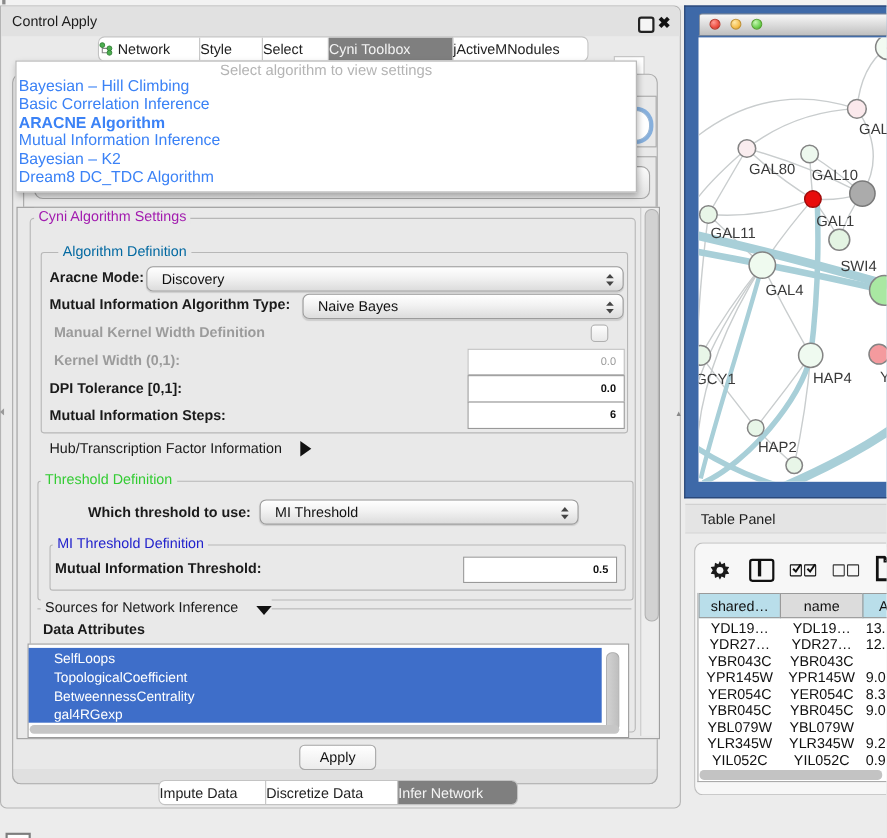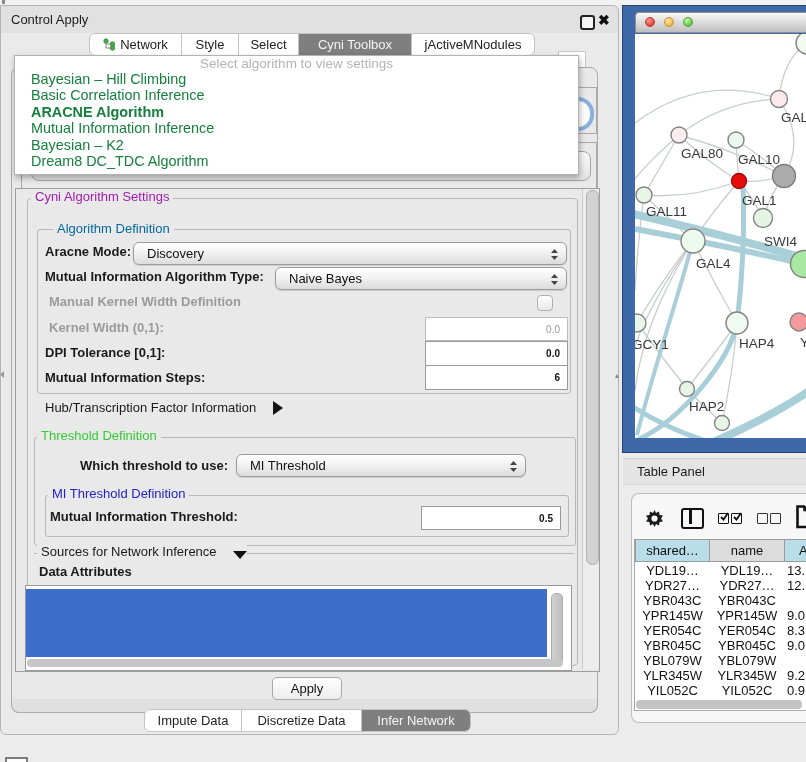--- a/index.html
+++ b/index.html
@@ -9,21 +9,21 @@
 .etch{border:1px solid #b7b7b7;border-radius:3px}
 .glab{position:absolute;background:#e9e9e9;padding:0 4px;font-size:13px;white-space:nowrap}
 .combo{position:absolute;box-sizing:border-box;border:1px solid #9b9b9b;border-radius:6px;
  background:linear-gradient(#ffffff,#f2f2f2 45%,#dcdcdc);box-shadow:0 1px 1px rgba(0,0,0,.12);
  font-size:13px;color:#111;display:flex;align-items:center;padding-left:13px}
 .carr{position:absolute;right:7px;top:50%;margin-top:-6px}
 .field{position:absolute;box-sizing:border-box;border:1px solid #999;background:#fff;font-size:10px;color:#111;
  display:flex;align-items:center;justify-content:flex-end;padding-right:7px}
 .seg{position:absolute;display:flex;background:#fff;border:1px solid #c3c3c3;border-radius:6px;
  font-size:13px;color:#222;overflow:hidden}
-.seg>div{display:flex;align-items:center;justify-content:center;border-right:1px solid #c3c3c3;white-space:nowrap}
+.seg>div{display:flex;align-items:center;justify-content:flex-start;border-right:1px solid #c3c3c3;white-space:nowrap}
 .seg>div:last-child{border-right:none}
 .seg>div.sel{background:#7f7f7f;color:#f4f4f4}
 .lbl{position:absolute;font-size:13px;color:#1a1a1a;white-space:nowrap}
 .dis{color:#9b9b9b}
 </style></head>
 <body>
 
 <div class="ab" style="left:0;top:0;width:806px;height:5px;background:#f2f2f2"></div>
 <div class="ab" style="left:2px;top:0;width:3px;height:4px;background:#8a8a8a"></div>
 
@@ -110,40 +110,41 @@
   <div class="field" style="left:420px;top:500px;width:140px;height:24px;font-weight:bold">0.5</div>
 
   <div class="ab" style="left:33px;top:547px;width:540px;height:1px;background:#b7b7b7"></div>
   <div class="glab" style="left:36px;top:538px;color:#1a1a1a;padding-right:30px">Sources for Network Inference</div>
   <div class="ab" style="left:232px;top:545px;width:0;height:0;border-top:8px solid #111;border-left:7px solid transparent;border-right:7px solid transparent"></div>
 
   <div class="lbl b" style="left:38px;top:558px">Data Attributes</div>
 
   <div class="ab" style="left:24px;top:579px;width:545px;height:84px;background:#fff;border:1px solid #999"></div>
   <div class="ab" style="left:25px;top:583px;width:521px;height:68px;background:#3e6ec9"></div>
+  <div class="ab" style="left:48px;top:585px;font-size:12.5px;color:#fff;line-height:17px">SelfLoops<br>TopologicalCoefficient<br>BetweennessCentrality<br>gal4RGexp</div>
   <div class="ab" style="left:550px;top:587px;width:10px;height:70px;background:linear-gradient(90deg,#d2d2d2,#bfbfbf);border:1px solid #ababab;border-radius:5px"></div>
   <div class="ab" style="left:26px;top:653px;width:536px;height:8px;background:#c6c6c6;border-radius:4px"></div>
 
   <div class="ab" style="left:271px;top:671px;width:68px;height:21px;background:linear-gradient(#fff,#ececec);border:1px solid #a8a8a8;border-radius:5px;display:flex;align-items:center;justify-content:center;font-size:13px;color:#111">Apply</div>
 
   <div class="seg" style="left:143px;top:703px;height:21px;width:325px">
     <div style="width:96px">Impute Data</div>
     <div style="width:119px">Discretize Data</div>
     <div class="sel" style="flex:1">Infer Network</div>
   </div>
 </div>
 
 <div class="ab" style="left:0;top:371px;width:4px;height:7px;background:#9a9a9a;clip-path:polygon(100% 0,0 50%,100% 100%)"></div>
 <div class="ab" style="left:615px;top:371px;font-size:8px;color:#888">▴</div>
 
 <div class="ab" style="left:5px;top:757px;width:19px;height:10px;border:2px solid #7d7d7d;background:#fdfdfd"></div>
 
 <div class="ab" style="left:14px;top:55px;width:563px;height:118px;background:#fff;border:1px solid #b2b2b2;box-shadow:1px 3px 6px rgba(0,0,0,.3);z-index:30">
   <div style="text-align:center;font-size:13.5px;color:#b4b4b4;height:15px;line-height:15px">Select algorithm to view settings</div>
-  <div style="font-size:14.4px;color:#15803d;line-height:16.4px;padding-left:16px;letter-spacing:0px">
+  <div style="font-size:14.4px;color:#3b82f6;line-height:16.4px;padding-left:2px;letter-spacing:0px">
     Bayesian – Hill Climbing<br>
     Basic Correlation Inference<br>
     <span class="b">ARACNE Algorithm</span><br>
     Mutual Information Inference<br>
     Bayesian – K2<br>
     Dream8 DC_TDC Algorithm
   </div>
 </div>
 
 <div class="ab" style="left:622px;top:5px;width:184px;height:448px;background:#3e69a8;border:1px solid #26416f;border-right:none;box-sizing:border-box">

